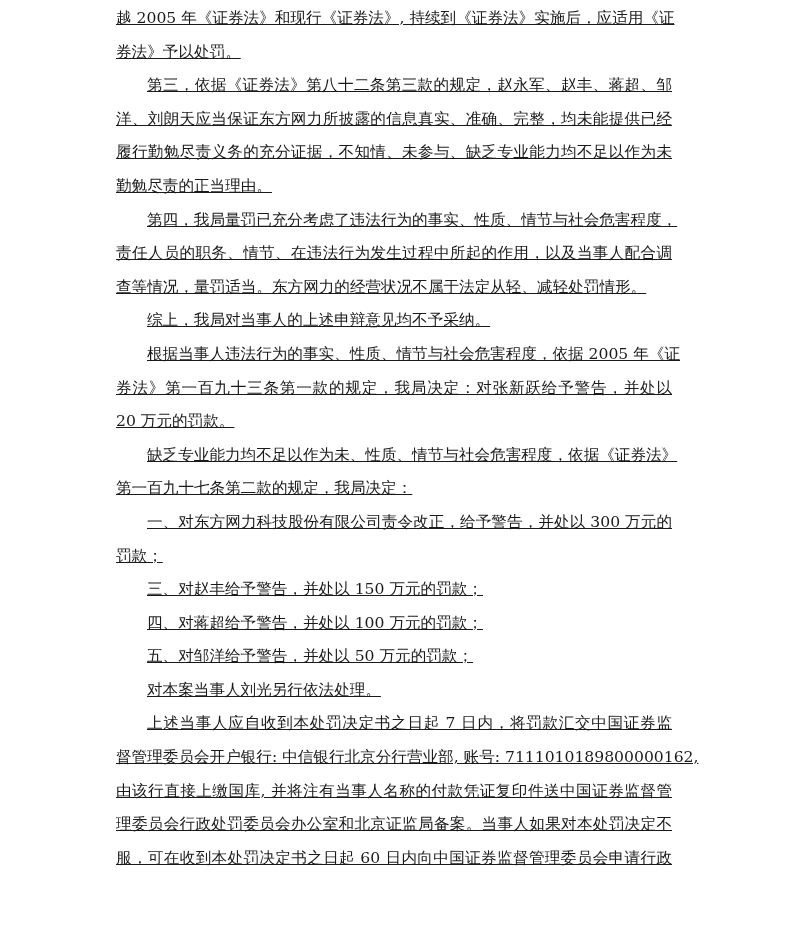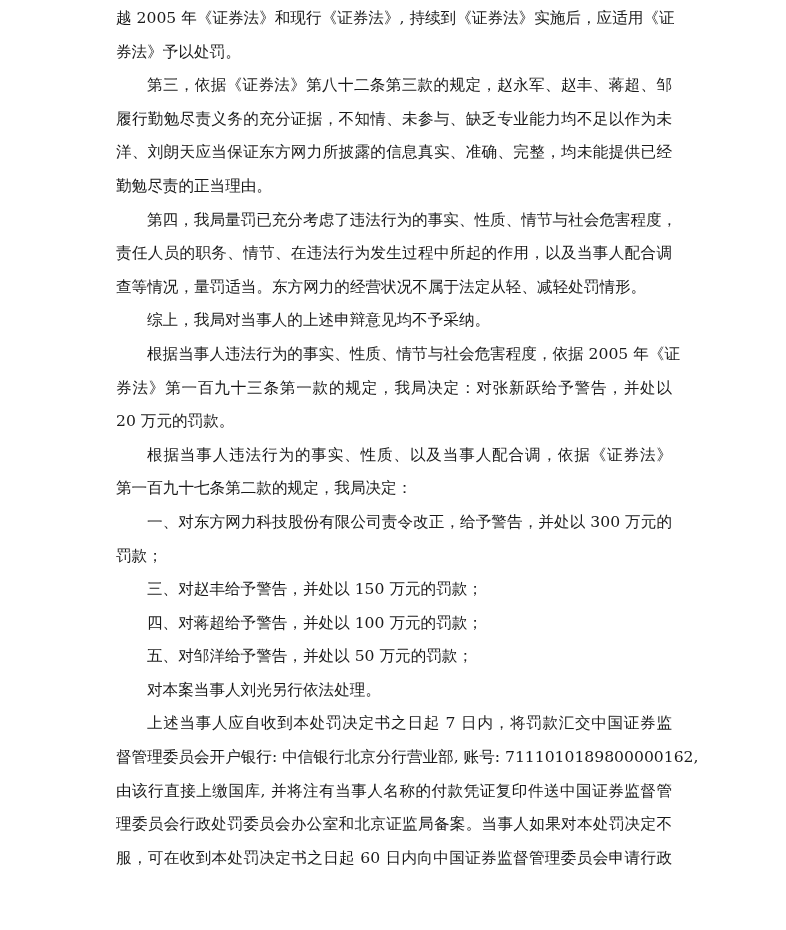--- a/index.html
+++ b/index.html
@@ -22,20 +22,21 @@
     font-size: 15.6px;
     line-height: 33.6px;
     color: #1a1a1a;
   }
   .para {
     margin: 0;
     padding: 0;
     text-align: justify;
     text-justify: inter-character;
     word-break: break-all;
+    text-decoration: underline;
   }
   .line {
     display: block;
     white-space: nowrap;
     text-align: justify;
     text-align-last: justify;
     height: 33.6px;
   }
   .line.last {
     text-align-last: left;
@@ -49,43 +50,43 @@
 
 <div class="page">
 
   <div class="para">
     <span class="line">越 2005 年《证券法》和现行《证券法》, 持续到《证券法》实施后，应适用《证</span>
     <span class="line last">券法》予以处罚。</span>
   </div>
 
   <div class="para">
     <span class="line ind">第三，依据《证券法》第八十二条第三款的规定，赵永军、赵丰、蒋超、邹</span>
+    <span class="line">洋、刘朗天应当保证东方网力所披露的信息真实、准确、完整，均未能提供已经</span>
     <span class="line">履行勤勉尽责义务的充分证据，不知情、未参与、缺乏专业能力均不足以作为未</span>
-    <span class="line">洋、刘朗天应当保证东方网力所披露的信息真实、准确、完整，均未能提供已经</span>
     <span class="line last">勤勉尽责的正当理由。</span>
   </div>
 
   <div class="para">
     <span class="line ind">第四，我局量罚已充分考虑了违法行为的事实、性质、情节与社会危害程度，</span>
     <span class="line">责任人员的职务、情节、在违法行为发生过程中所起的作用，以及当事人配合调</span>
     <span class="line last">查等情况，量罚适当。东方网力的经营状况不属于法定从轻、减轻处罚情形。</span>
   </div>
 
   <div class="para">
     <span class="line ind last">综上，我局对当事人的上述申辩意见均不予采纳。</span>
   </div>
 
   <div class="para">
     <span class="line ind">根据当事人违法行为的事实、性质、情节与社会危害程度，依据 2005 年《证</span>
     <span class="line">券法》第一百九十三条第一款的规定，我局决定：对张新跃给予警告，并处以</span>
     <span class="line last">20 万元的罚款。</span>
   </div>
 
   <div class="para">
-    <span class="line ind">根据当事人违法行为的事实、性质、以及当事人配合调，依据《证券法》</span>
+    <span class="line ind">缺乏专业能力均不足以作为未、性质、情节与社会危害程度，依据《证券法》</span>
     <span class="line last">第一百九十七条第二款的规定，我局决定：</span>
   </div>
 
   <div class="para">
     <span class="line ind">一、对东方网力科技股份有限公司责令改正，给予警告，并处以 300 万元的</span>
     <span class="line last">罚款；</span>
   </div>
 
 
   <div class="para">

